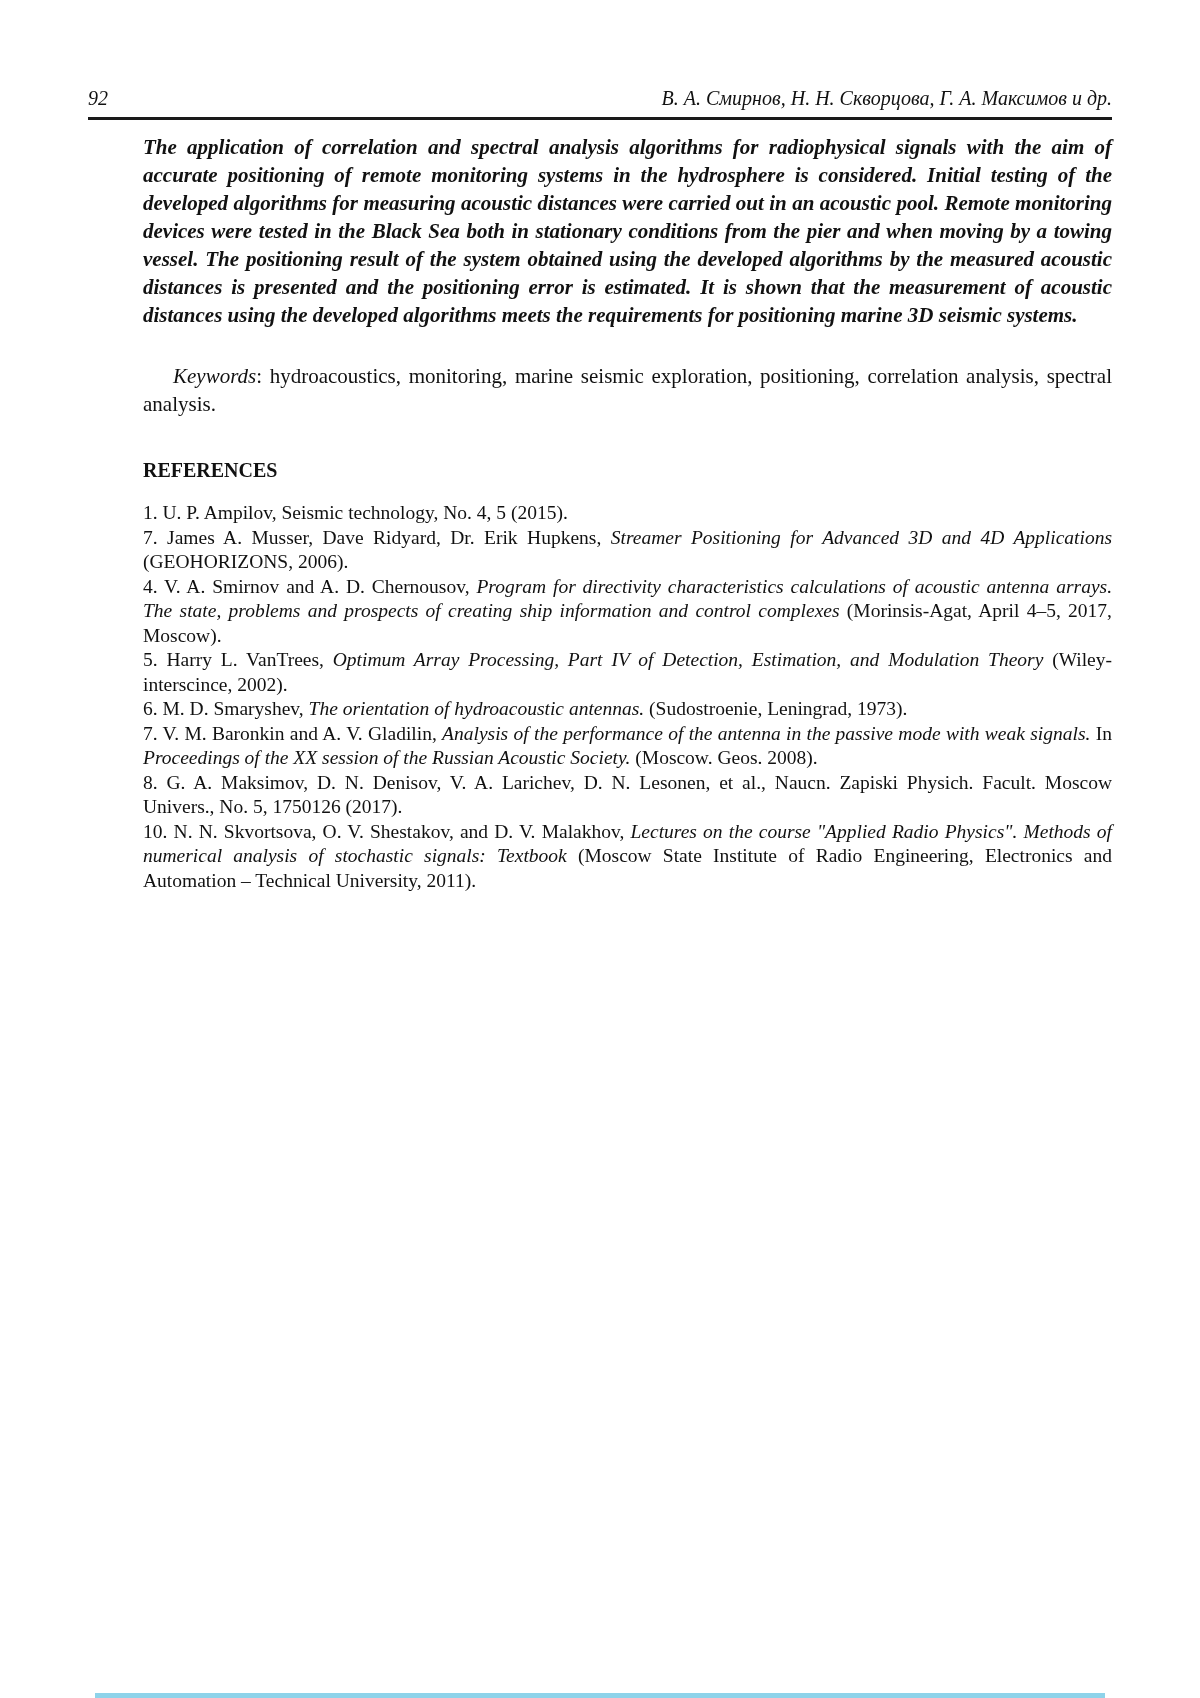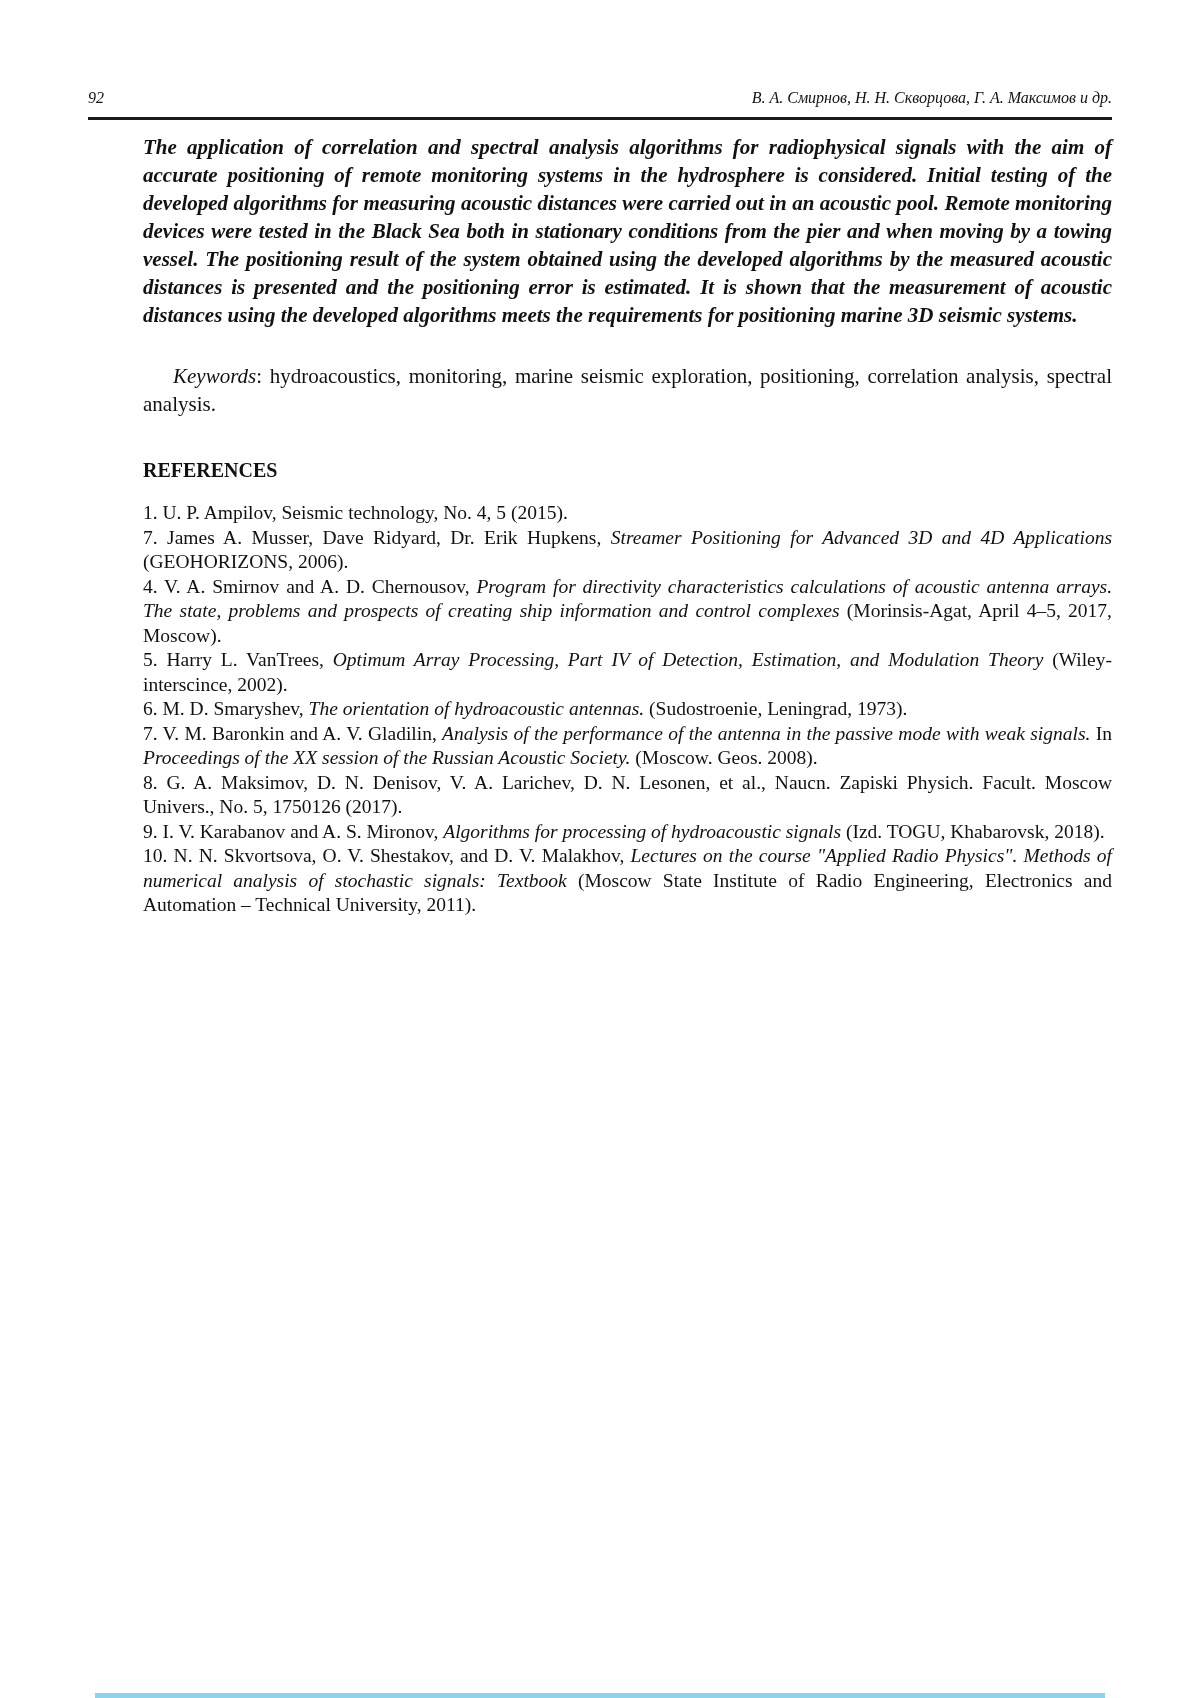--- a/index.html
+++ b/index.html
@@ -13,21 +13,21 @@
     color: #111111;
     font-family: "Liberation Serif", "DejaVu Serif", serif;
     padding: 86px 88px 0 88px;
     overflow: hidden;
   }
   .runhead {
     display: flex;
     justify-content: space-between;
     align-items: baseline;
     font-style: italic;
-    font-size: 16px;
+    font-size: 20px;
     line-height: 24px;
   }
   .rule {
     height: 3px;
     background: #1a1a1a;
     margin-top: 7px;
   }
   .bodyblock {
     margin-left: 55px;
   }
@@ -106,21 +106,20 @@
       <p class="ref"><span>4. V. A. Smirnov and A. D. Chernousov, </span><i>Program for directivity characteristics calculations of acoustic antenna ar­rays. The state, problems and prospects of creating ship information and control complexes</i><span> (Morinsis-Agat, April 4–5, 2017, Moscow).</span></p>
 
       <p class="ref"><span>5. Harry L. VanTrees, </span><i>Optimum Array Processing, Part IV of Detection, Estimation, and Modulation Theory</i><span> (Wiley-interscince, 2002).</span></p>
 
       <p class="ref"><span>6. M. D. Smaryshev, </span><i>The orientation of hydroacoustic antennas.</i><span> (Sudostroenie, Leningrad, 1973).</span></p>
 
       <p class="ref"><span>7. V. M. Baronkin and A. V. Gladilin, </span><i>Analysis of the performance of the antenna in the passive mode with weak sig­nals.</i><span> In </span><i>Proceedings of the XX session of the Russian Acoustic Society.</i><span> (Moscow. Geos. 2008).</span></p>
 
       <p class="ref"><span>8. G. A. Maksimov, D. N. Denisov, V. A. Larichev, D. N. Lesonen, et al., Naucn. Zapiski Physich. Facult. Moscow Univers., No. 5, 1750126 (2017).</span></p>
 
-      <p class="ref"><span>9. I. V. Karabanov and A. S. Mironov, </span><i>Algorithms for processing of hydroacoustic signals</i><span> (Izd. TOGU, Khabarovsk, 2018).</span></p>
 
       <p class="ref"><span>10. N. N. Skvortsova, O. V. Shestakov, and D. V. Malakhov, </span><i>Lectures on the course "Applied Radio Physics". Meth­ods of numerical analysis of stochastic signals: Textbook</i><span> (Moscow State Institute of Radio Engineering, Electronics and Automation – Technical University, 2011).</span></p>
 
     </div>
   </div>
 
   <div class="bottom-bar"></div>
 </div>
 
 </body></html>

